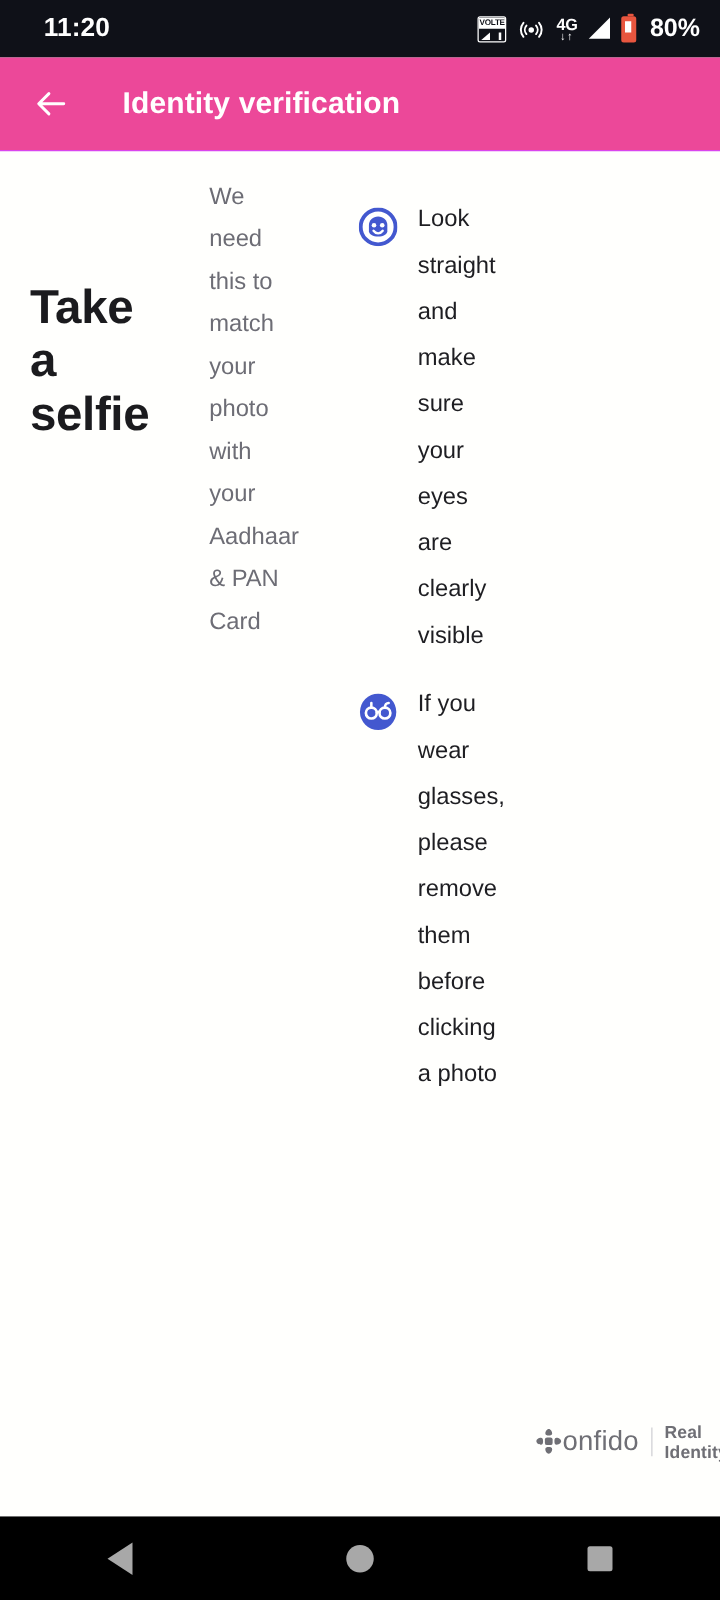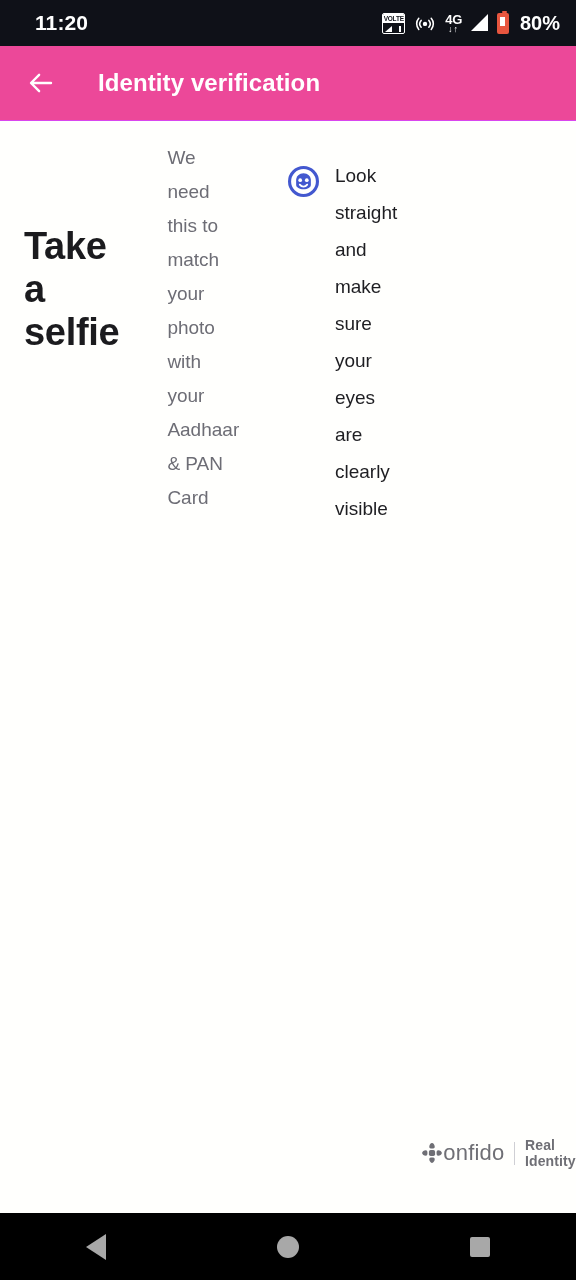--- a/index.html
+++ b/index.html
@@ -336,20 +336,31 @@
           <circle cx="16" cy="16" r="15" fill="#ffffff"></circle>
           <circle cx="16" cy="16" r="14.4" fill="none" stroke="#4358cf" stroke-width="3.2"></circle>
           <path d="M16 7.4c4.3 0 7.6 3.1 7.6 7.1v5.1c0 2.4-3.4 4.4-7.6 4.4s-7.6-2-7.6-4.4v-5.1c0-4 3.3-7.1 7.6-7.1z" fill="#4358cf"></path>
           <circle cx="12.6" cy="14.6" r="1.9" fill="#ffffff"></circle>
           <circle cx="19.4" cy="14.6" r="1.9" fill="#ffffff"></circle>
           <path d="M12.2 19.2c1 1.4 2.2 2.1 3.8 2.1s2.8-.7 3.8-2.1" stroke="#ffffff" stroke-width="1.9" fill="none" stroke-linecap="round"></path>
         </svg>
         <div class="tip-text">Look straight and make sure your eyes are clearly visible</div>
       </div>
 
+      <div class="tip-row">
+        <svg class="tip-icon" viewBox="0 0 32 32">
+          <circle cx="16" cy="16" r="15" fill="#4358cf"></circle>
+          <circle cx="10.4" cy="17" r="4.5" fill="none" stroke="#ffffff" stroke-width="2.2"></circle>
+          <circle cx="21.6" cy="17" r="4.5" fill="none" stroke="#ffffff" stroke-width="2.2"></circle>
+          <path d="M14.9 16.4c.7-.6 1.5-.6 2.2 0" stroke="#ffffff" stroke-width="2" fill="none" stroke-linecap="round"></path>
+          <path d="M10.4 12.5V8.6" stroke="#ffffff" stroke-width="2.1" fill="none" stroke-linecap="round"></path>
+          <path d="M21.6 12.5c0-2.6 1.3-3.9 3.1-3.9" stroke="#ffffff" stroke-width="2.1" fill="none" stroke-linecap="round"></path>
+        </svg>
+        <div class="tip-text">If you wear glasses, please remove them before clicking a photo</div>
+      </div>
 
     </div>
 
     <div class="footer">
       <div class="onfido-row">
         <div class="onfido-brand">
           <svg width="22" height="22" viewBox="0 0 32 32">
             <rect x="11.5" y="11.5" width="9" height="9" rx="2.6" fill="#6f6f75"></rect>
             <path d="M16 1.6c2.2 0 4 3 4 5.2s-1.8 2.6-4 2.6-4-.4-4-2.6 1.8-5.2 4-5.2z" fill="#6f6f75"></path>
             <path d="M16 30.4c-2.2 0-4-3-4-5.2s1.8-2.6 4-2.6 4 .4 4 2.6-1.8 5.2-4 5.2z" fill="#6f6f75"></path>

